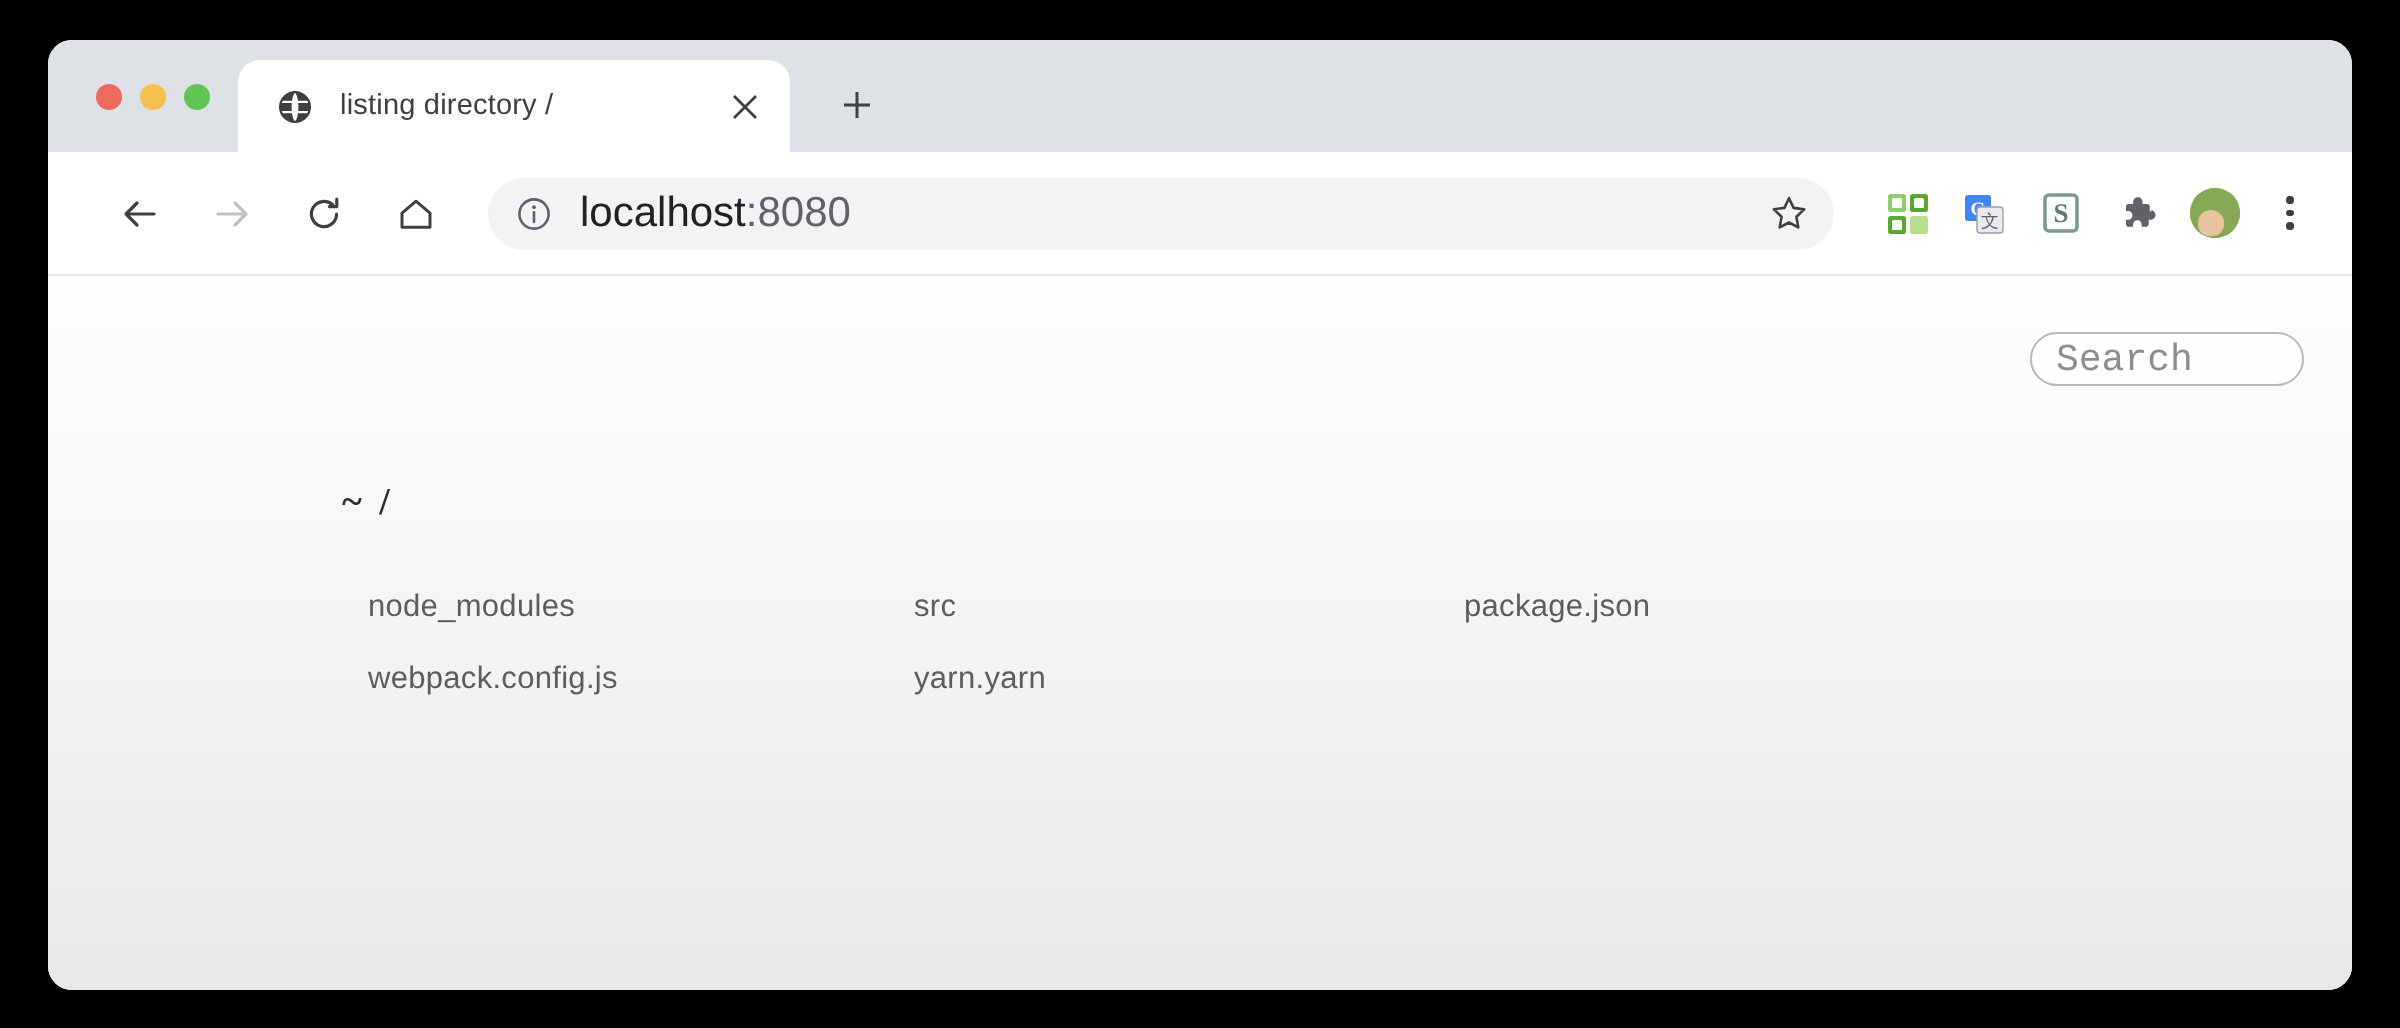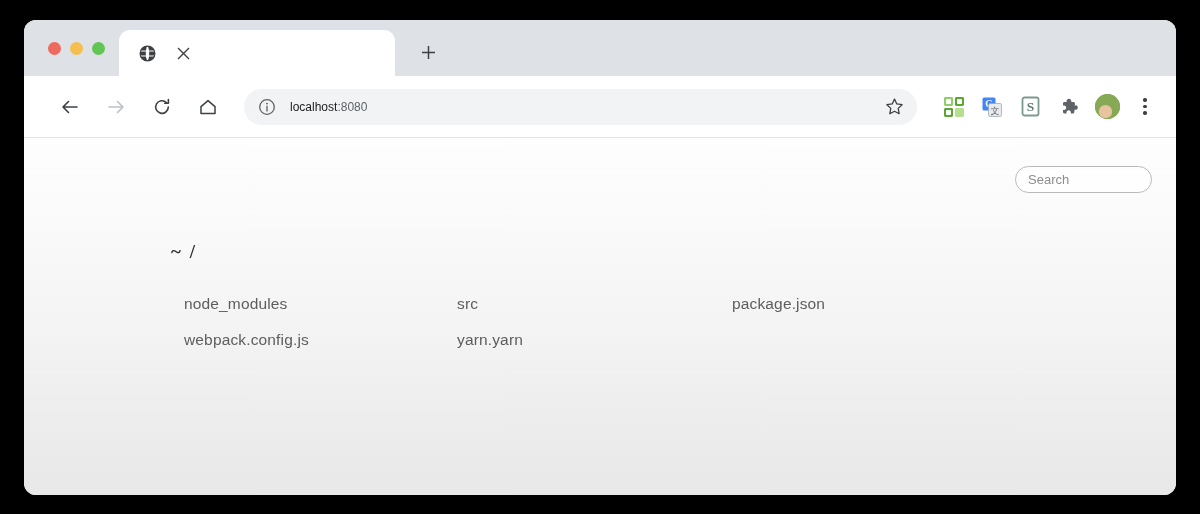--- a/index.html
+++ b/index.html
@@ -122,21 +122,21 @@
     margin-right: 12px;
     min-width: 0;
   }
   #site-info-icon {
     width: 18px; height: 18px;
     flex: 0 0 18px;
     margin-right: 14px;
   }
   #url-text {
     flex: 1;
-    font-size: 12px;
+    font-size: 21px;
     color: #5f6368;
     white-space: nowrap;
     overflow: hidden;
     min-width: 0;
   }
   #url-text .host { color: #202124; }
   #bookmark-star {
     width: 26px; height: 26px;
     flex: 0 0 26px;
     display: flex;
@@ -210,22 +210,22 @@
     position: absolute;
     top: 28px;
     right: 24px;
   }
   #search-input {
     width: 137px;
     height: 27px;
     border: 1px solid #b9b9b9;
     border-radius: 14px;
     background: rgba(255,255,255,0.75);
-    font-family: Liberation Sans, sans-serif;
-    font-size: 13px;
+    font-family: Liberation Mono, monospace;
+    font-size: 19px;
     color: #555;
     padding: 0 12px;
     outline: none;
   }
   #search-input::placeholder { color: #8d8d8d; }
 
   #dir-header {
     position: absolute;
     left: 147px;
     top: 103px;
@@ -266,20 +266,21 @@
       <span class="traffic-light tl-green"></span>
     </div>
 
     <div id="tab">
       <svg id="tab-favicon" viewBox="0 0 24 24">
         <circle cx="12" cy="12" r="10.5" fill="#3c4043"></circle>
         <path d="M12 1.5c-1.6 2.2-2.4 5.6-2.4 10.5s.8 8.3 2.4 10.5c1.6-2.2 2.4-5.6 2.4-10.5S13.6 3.7 12 1.5z" fill="#ffffff"></path>
         <path d="M1.8 8.4h20.4M1.8 15.6h20.4" stroke="#ffffff" stroke-width="1.5" fill="none"></path>
         <circle cx="12" cy="12" r="10.5" fill="none" stroke="#3c4043" stroke-width="1.6"></circle>
       </svg>
+      <span id="tab-title">listing directory /</span>
       <span id="tab-close">
         <svg width="13" height="13" viewBox="0 0 13 13">
           <path d="M1 1 L12 12 M12 1 L1 12" stroke="#3c4043" stroke-width="1.4" fill="none"></path>
         </svg>
       </span>
     </div>
 
     <div id="new-tab-button">
       <svg width="15" height="15" viewBox="0 0 15 15">
         <path d="M7.5 1 V14 M1 7.5 H14" stroke="#3c4043" stroke-width="1.5" fill="none"></path>

